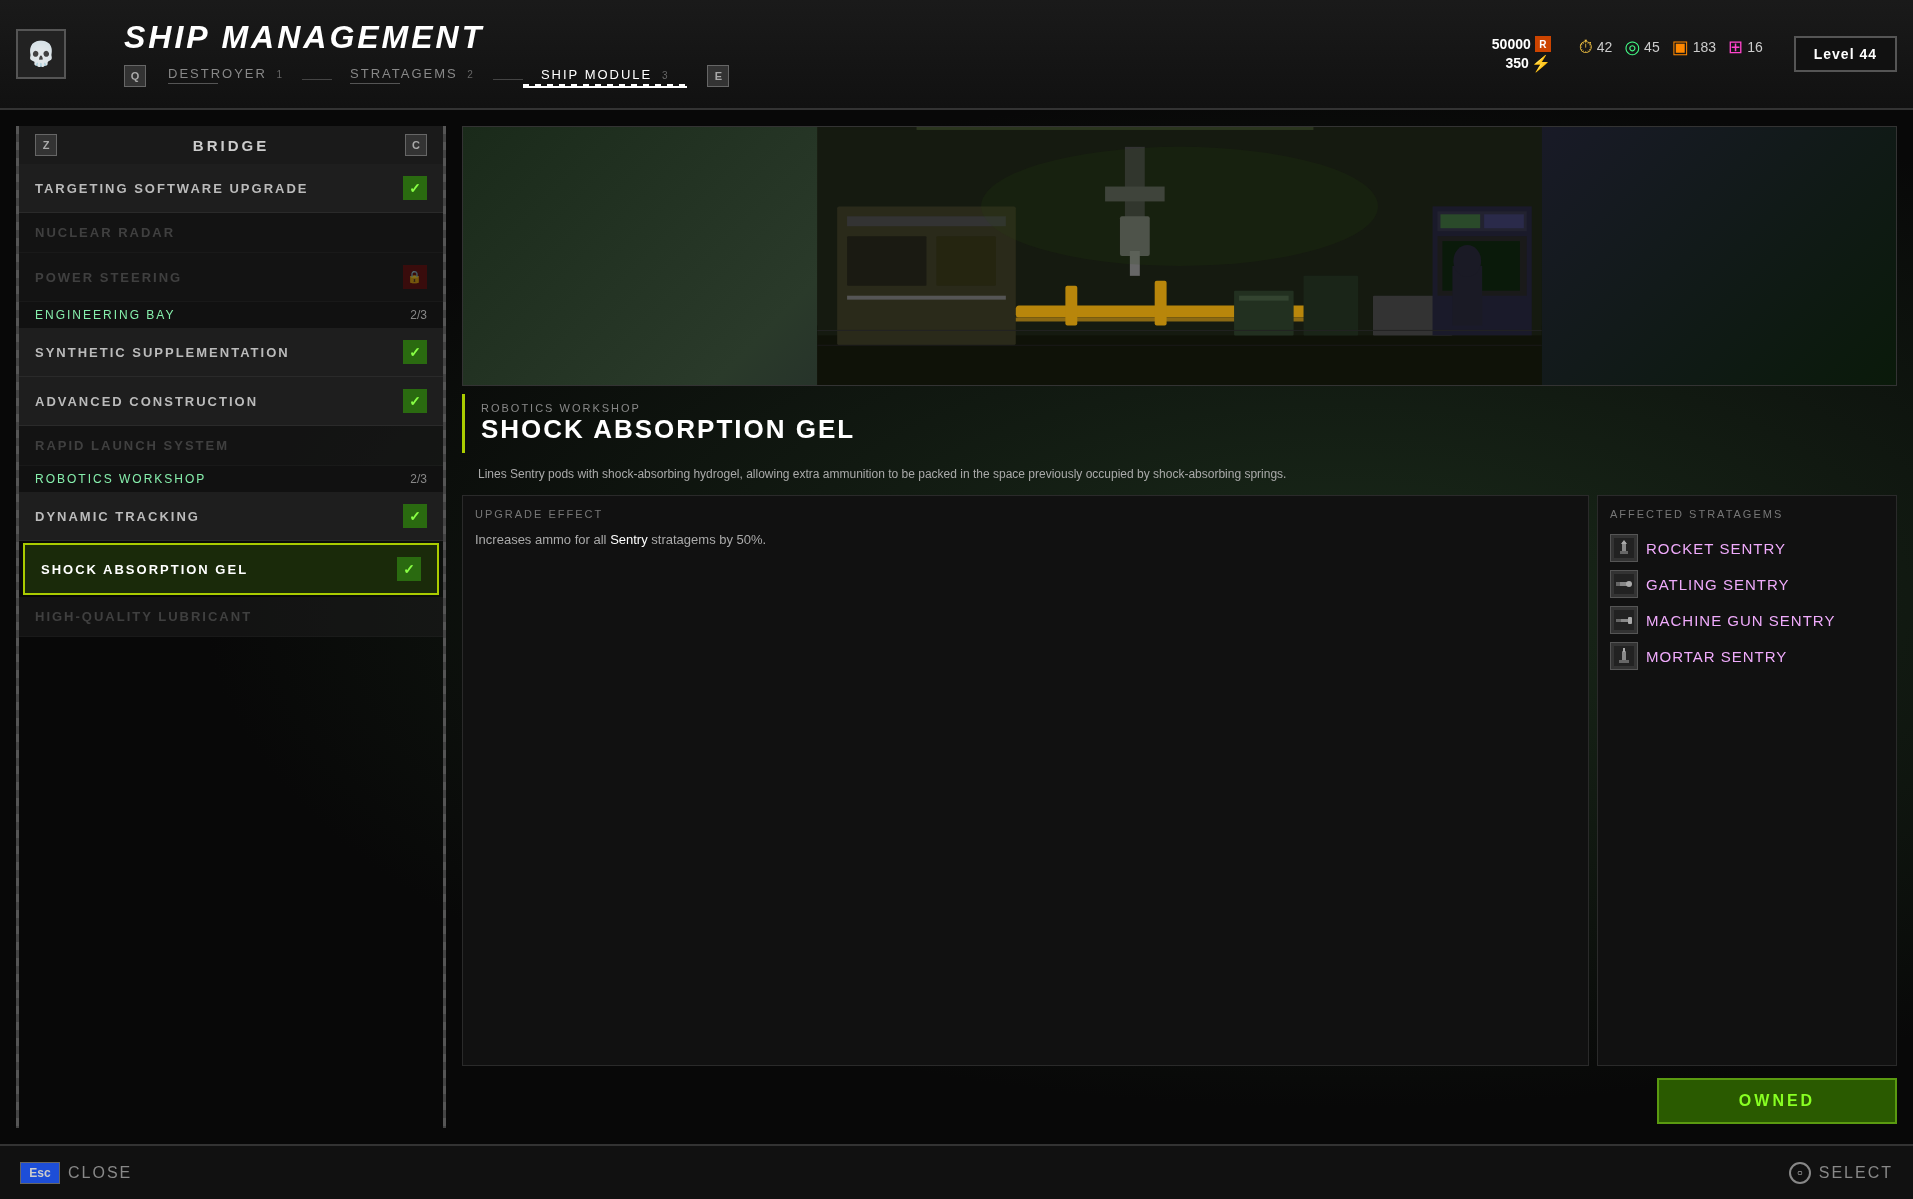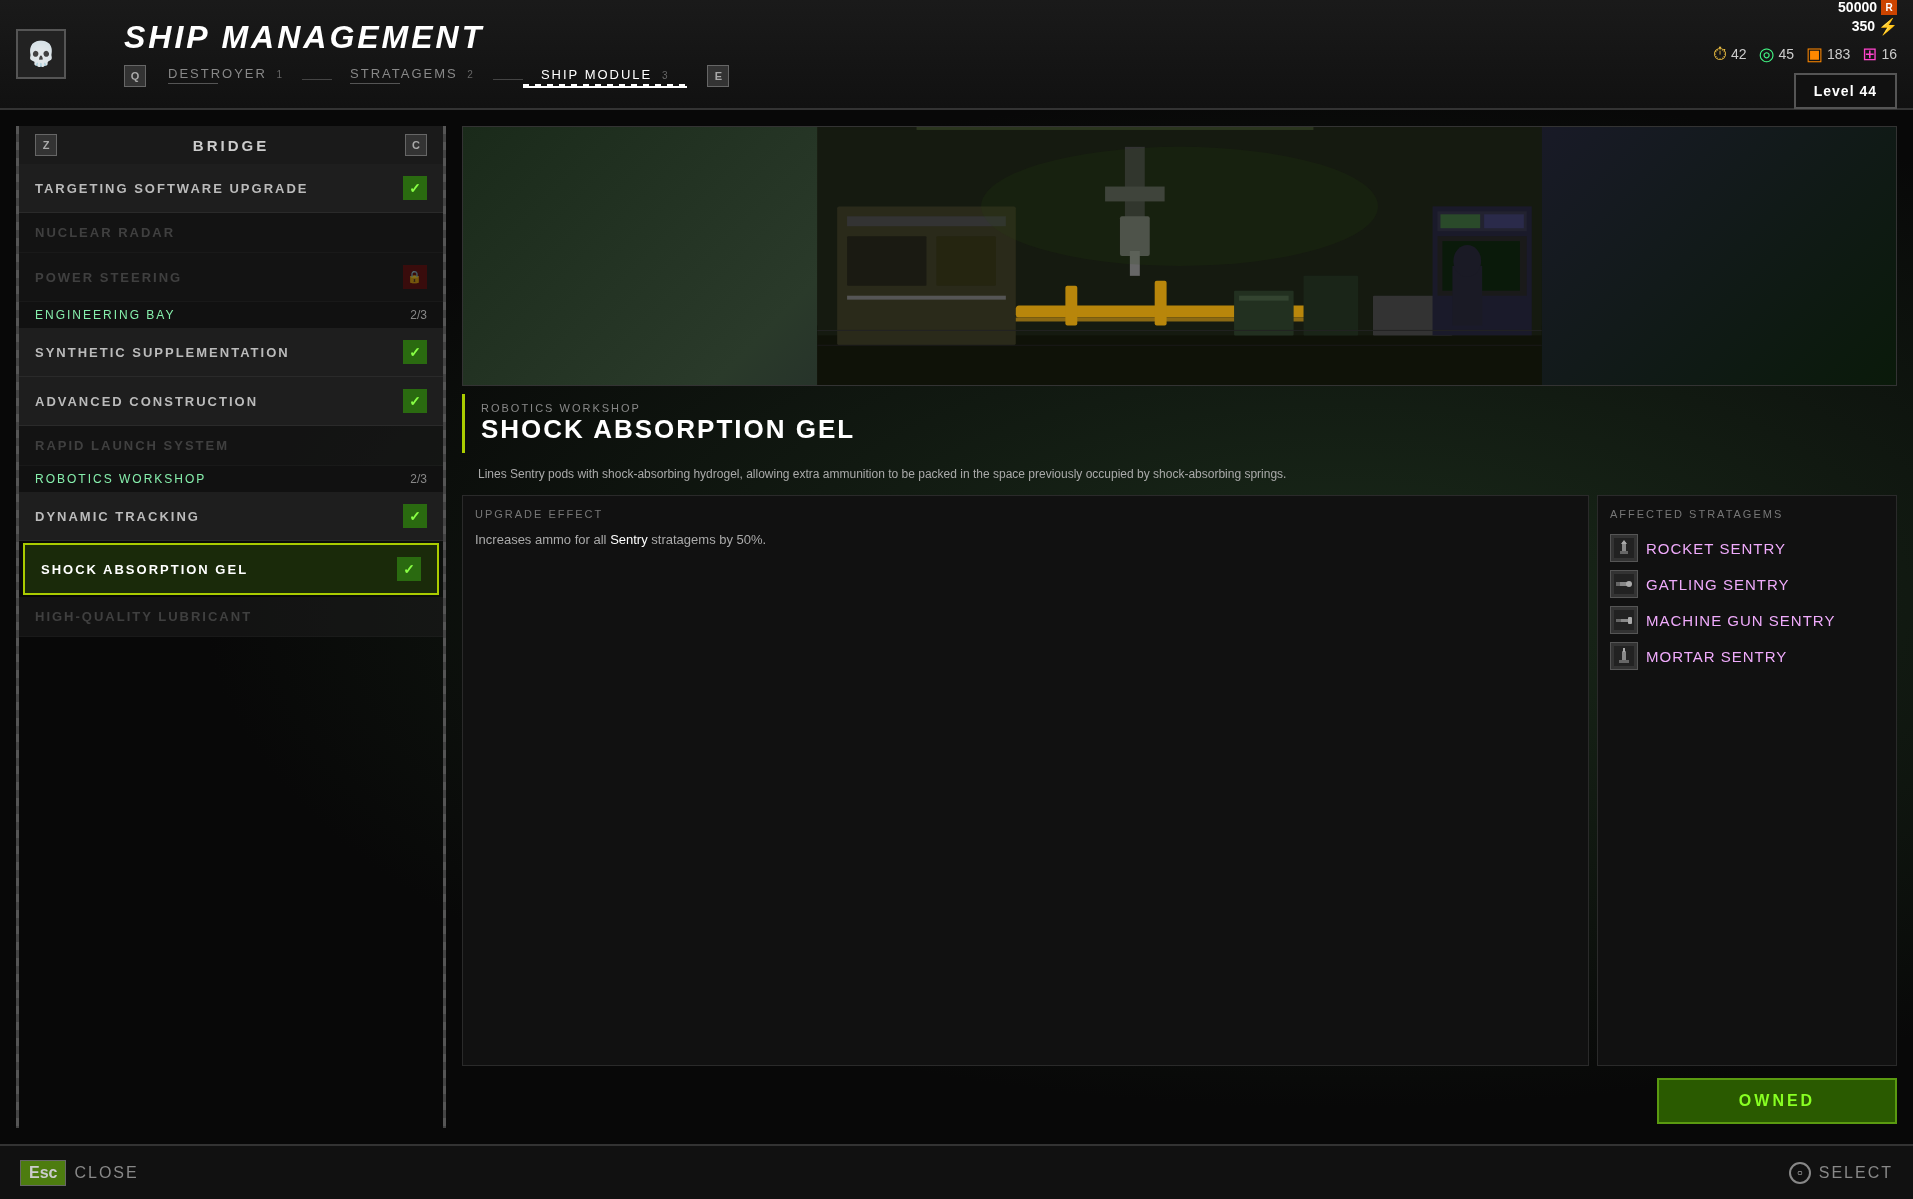--- a/index.html
+++ b/index.html
@@ -106,24 +106,23 @@
 
     .nav-tab-num {
       font-size: 10px;
       color: #666;
       margin-left: 4px;
     }
 
     
     .resources {
       display: flex;
-      align-items: flex-end;
-      gap: 8px;
+      align-items: flex-start;
+      gap: 28px;
       margin-left: auto;
-      flex-direction: column;
     }
 
     .resource-group {
       display: flex;
       flex-direction: column;
       align-items: flex-end;
       gap: 2px;
     }
 
     .resource-item {
@@ -486,24 +485,24 @@
       right: 0;
     }
 
     .bottom-action {
       display: flex;
       align-items: center;
       gap: 8px;
     }
 
     .key-btn {
-      background: #4d7c0f;
+      background: #1d4ed8;
       border: 1px solid #666;
       padding: 3px 8px;
-      font-size: 16px;
+      font-size: 12px;
       font-weight: bold;
       color: #ccc;
       min-width: 40px;
       text-align: center;
     }
 
     .action-label {
       font-size: 16px;
       letter-spacing: 2px;
       color: #888;

